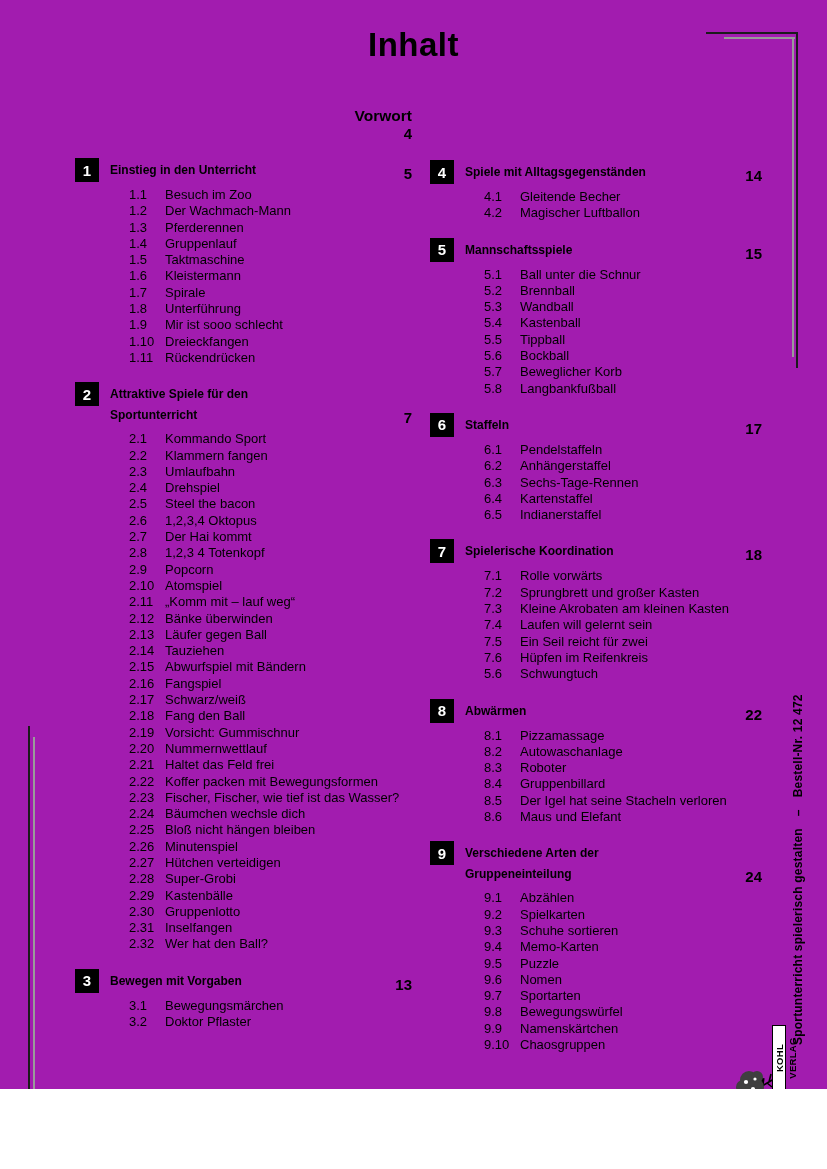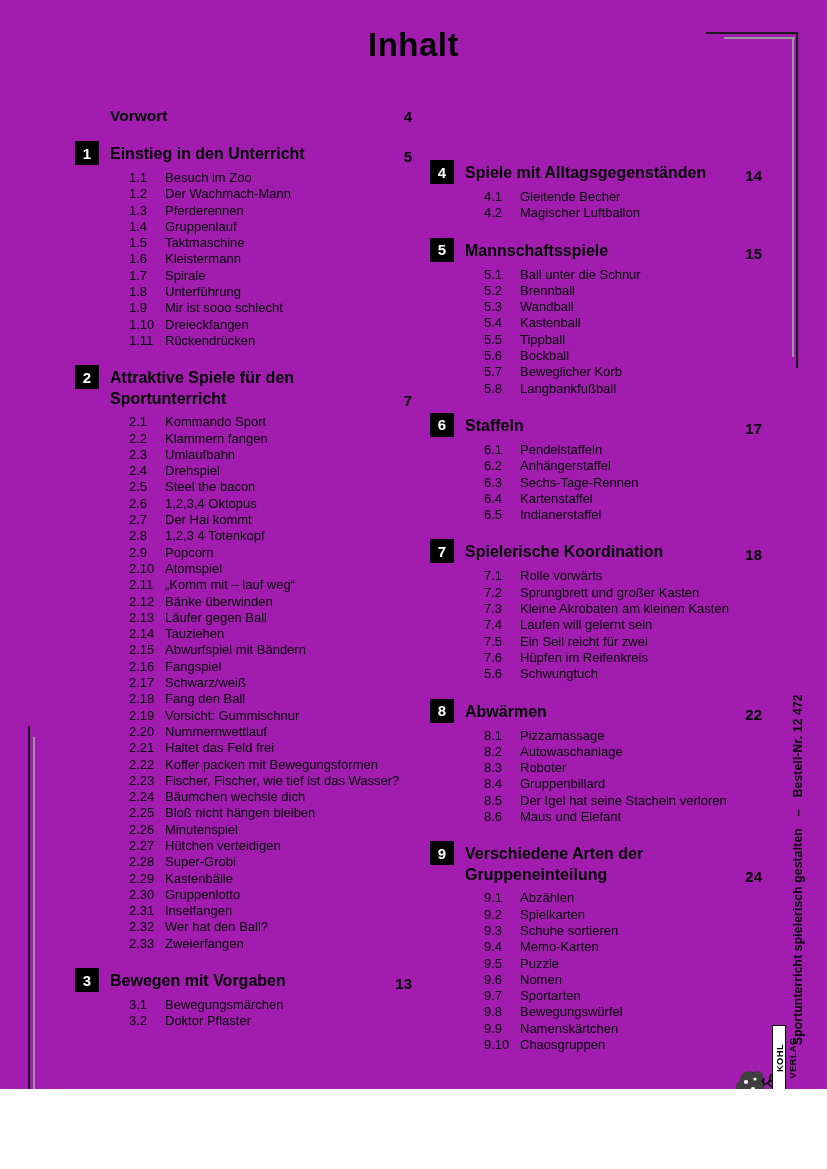--- a/index.html
+++ b/index.html
@@ -6,27 +6,27 @@
   .page{position:relative;width:827px;height:1089px;background:#a21caf;
         font-family:"Liberation Sans",sans-serif;color:#000;overflow:hidden;}
 
   .title{position:absolute;top:26px;left:0;width:100%;text-align:center;
          font-size:33px;font-weight:bold;margin:0;letter-spacing:.5px;}
 
   .col{position:absolute;}
   .col-left{left:75px;top:106px;width:337px;}
   .col-right{left:430px;top:144px;width:332px;}
 
-  .preface{display:flex;align-items:flex-end;}
+  .preface{display:flex;align-items:flex-end;flex-direction:column;}
   .preface-label{margin-left:35px;flex:1;font-weight:bold;font-size:15.5px;line-height:19px;}
 
   .toc-section .sec-head{display:flex;margin-top:16px;}
   .num-box{flex:0 0 24px;height:24px;background:#000;color:#fff;font-weight:bold;
            font-size:15px;display:flex;align-items:center;justify-content:center;margin-right:11px;}
-  .sec-title{flex:1;font-weight:bold;font-size:16px;line-height:21px;padding-top:2px;white-space:nowrap;}
+  .sec-title{flex:1;font-weight:bold;font-size:12px;line-height:21px;padding-top:2px;white-space:nowrap;}
   .sec-page{font-weight:bold;font-size:15px;align-self:flex-end;}
 
   .items{margin-top:5px;}
   .item{display:flex;font-size:13px;line-height:16.3px;white-space:nowrap;}
   .item-num{flex:0 0 36px;margin-left:54px;}
 
   .side-caption{position:absolute;left:634px;top:872px;width:330px;height:16px;
                 transform:rotate(-90deg);font-weight:bold;font-size:12px;
                 text-align:center;white-space:nowrap;letter-spacing:.2px;}
   .side-caption .sep{margin:0 12px;}
@@ -257,24 +257,20 @@
               <span class="item-num">2.30</span>
               <span class="item-label">Gruppenlotto</span>
             </div>
             <div class="item">
               <span class="item-num">2.31</span>
               <span class="item-label">Inselfangen</span>
             </div>
             <div class="item">
               <span class="item-num">2.32</span>
               <span class="item-label">Wer hat den Ball?</span>
-            </div>
-            <div class="item">
-              <span class="item-num">2.33</span>
-              <span class="item-label">Zweierfangen</span>
             </div>
           </div>
         </div>
         <div class="toc-section">
           <div class="sec-head">
             <span class="num-box">3</span>
             <div class="sec-title">
               <div>Bewegen mit Vorgaben</div>
             </div>
             <span class="sec-page">13</span>

